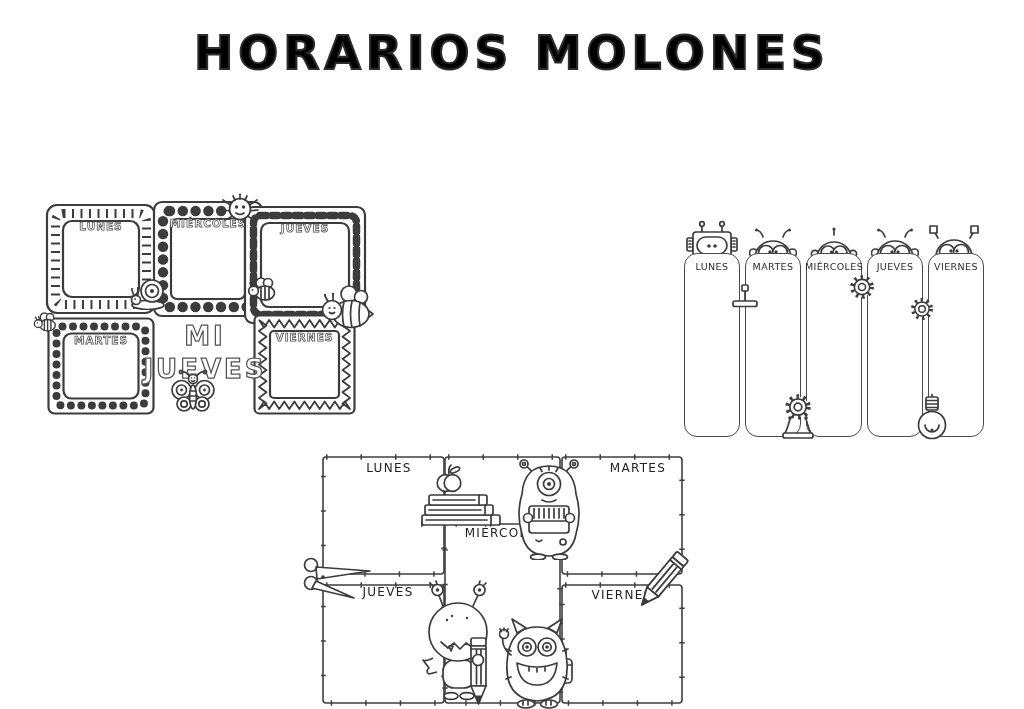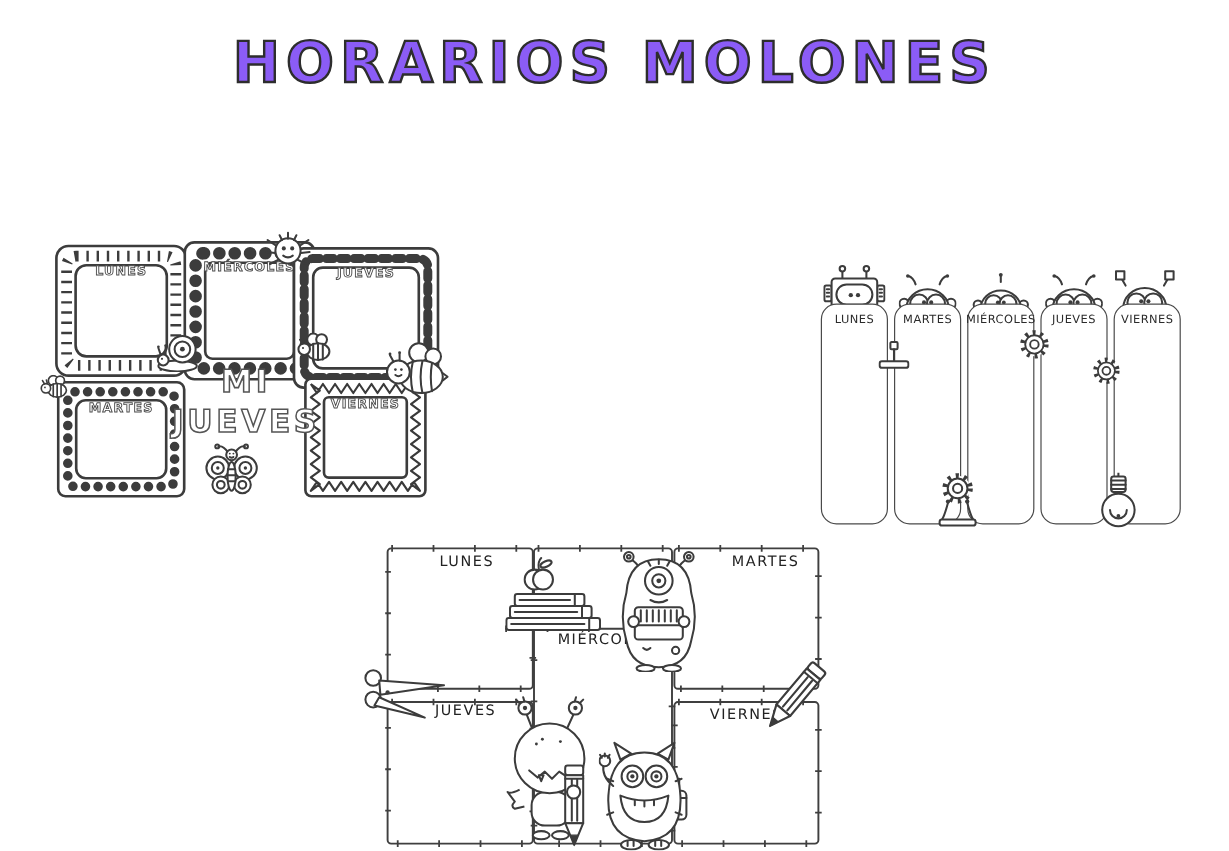--- a/index.html
+++ b/index.html
@@ -2,21 +2,21 @@
 <html><head>
 <meta charset="utf-8">
 <style>
   * { margin:0; padding:0; box-sizing:border-box; }
   html,body { background:#ffffff; }
   .page { position:relative; width:1024px; height:709px; background:#fff; overflow:hidden;
           font-family:"DejaVu Sans","Liberation Sans",sans-serif; color:#2f2f2f; }
   .abs { position:absolute; }
 
   
-  .hollow { color:#8b5cf6; font-weight:700; }
+  .hollow { color:#000000; font-weight:700; }
   .title { font-size:47px; letter-spacing:5px; -webkit-text-stroke:2px #2d2d2d; line-height:58px; }
   .subtitle { font-size:70px; letter-spacing:3px; font-weight:800; -webkit-text-stroke:2.6px #1f1f1f; }
   .subtitle-row { display:flex; justify-content:center; align-items:center; gap:5px; margin-top:6px; }
   .logo-circle { width:80px; height:80px; border-radius:50%; background:#9b9b9b;
                  display:flex; align-items:center; justify-content:center; gap:3px; flex:0 0 auto; }
   .logo-text { display:flex; flex-direction:column; align-items:flex-start; }
   .logo-l1 { font-size:7.5px; color:#fff; letter-spacing:0.3px; }
   .logo-l2 { font-size:13px; color:#fff; font-weight:700; margin-top:-1px; }
   .logo-pencil * { stroke:#fff !important; fill:none !important; }
 
@@ -32,21 +32,21 @@
   .fr  { fill:#fff; stroke:#3c3c3c; stroke-width:2.2; }
   .mid { fill:none; stroke:#3c3c3c; }
   .ticks   { stroke-width:9;   stroke-dasharray:2 6.5; }
   .scallop { stroke-width:10.5; stroke-dasharray:0 12.8; stroke-linecap:round; }
   .dots    { stroke-width:8;   stroke-dasharray:0 10.5; stroke-linecap:round; }
   .scales  { stroke-width:7.5; stroke-dasharray:6 5.5; stroke-linecap:round; }
   .frame-label { position:absolute; top:17px; left:0; right:0; text-align:center;
                  font-size:10.5px; letter-spacing:1px; font-weight:700;
                  color:#fff; -webkit-text-stroke:0.75px #4a4a4a; }
   .mi { text-align:center; font-size:26px; letter-spacing:3px; font-weight:800;
-        color:#fff; -webkit-text-stroke:1.25px #555; line-height:33px; }
+        color:#fff; -webkit-text-stroke:1.25px #555; line-height:33px;margin-top:17px; }
 
   
   .col { position:absolute; width:56px; height:184px; border:1.7px solid #4a4a4a;
          border-radius:13px; background:#fff; z-index:2; display:flex; justify-content:center; }
   .col-label { margin-top:7px; font-size:9.5px; letter-spacing:0.4px; color:#2b2b2b; }
   .robot-head { z-index:1; }
   .deco { z-index:3; }
 
   
   .twig rect, .twig path { fill:#fff; stroke:#3f3f3f; stroke-width:1.6; }

